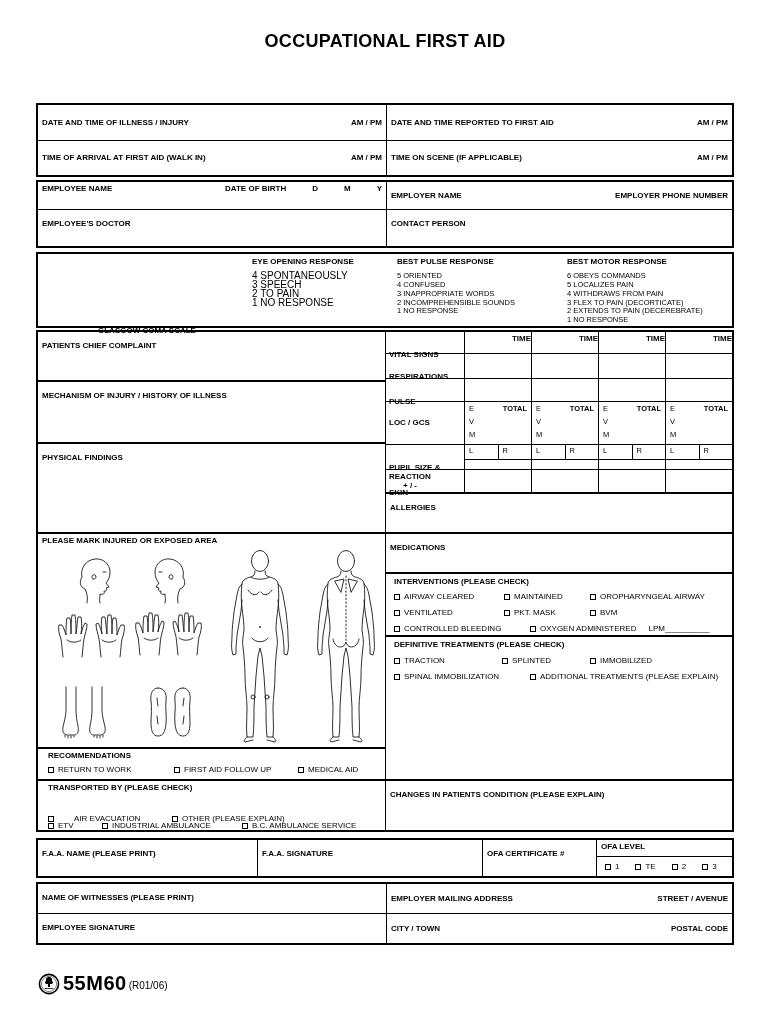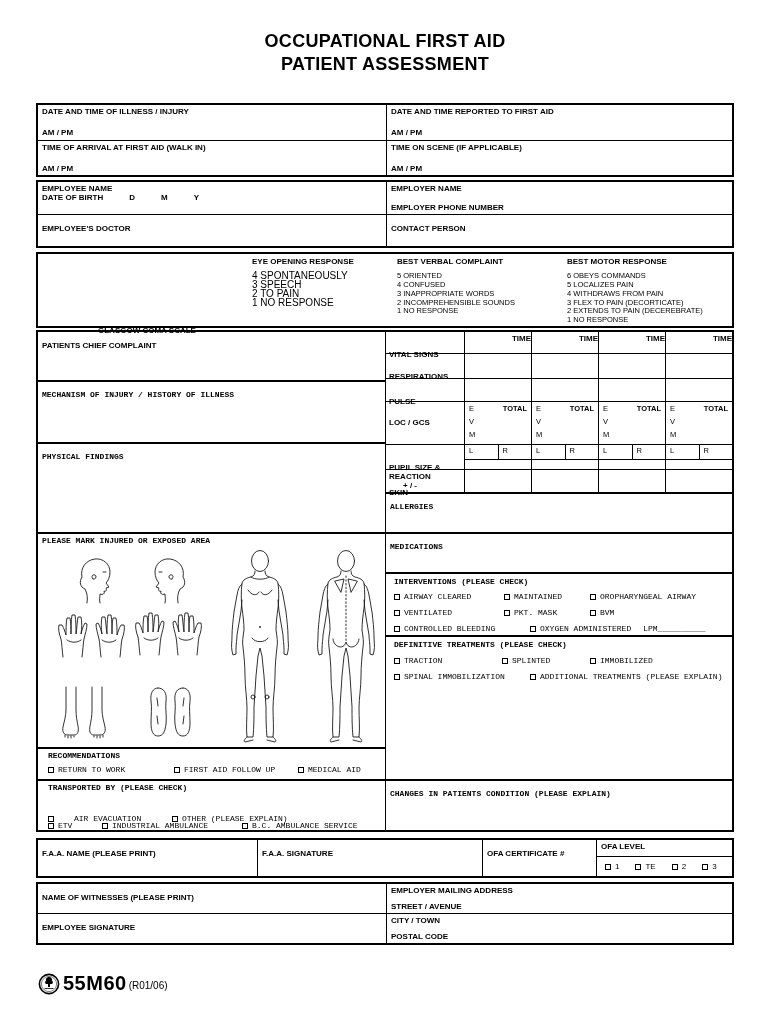--- a/index.html
+++ b/index.html
@@ -9,24 +9,24 @@
   .abs{position:absolute;}
   .title{position:absolute;top:30px;left:0;width:100%;text-align:center;
          font-weight:bold;font-size:18px;line-height:1.28;letter-spacing:.3px;}
   .box{position:absolute;left:36px;width:698px;border:2px solid #000;}
   .lbl{font-weight:bold;font-size:8px;line-height:1.15;}
   .sm{font-size:8px;line-height:1.15;}
   .cellpad{padding:2px 4px;}
   .grid2x2{display:grid;grid-template-columns:348px 1fr;height:100%;}
   .cell{position:relative;padding:2px 4px;}
   .bl{border-left:1px solid #000;} .bt{border-top:1px solid #000;}
-  .spread{display:flex;justify-content:space-between;align-items:flex-start;flex-direction:column;}
+  .spread{display:flex;justify-content:space-between;align-items:center;}
   
   .sec{position:absolute;left:0;width:100%;}
-  .sect2{border-top:2px solid #000;font-family:Liberation Mono, monospace;}
+  .sect2{border-top:2px solid #000;}
   
   .vrow{display:flex;border-bottom:1px solid #000;}
   .vrow.last{border-bottom:none;}
   .vlabel{width:78px;padding:18px 3px;flex:none;}
   .vcell{flex:1;border-left:1px solid #000;position:relative;}
   .thead{display:block;text-align:right;font-weight:bold;font-size:8px;padding-top:2px;}
   .locline{display:flex;justify-content:space-between;padding:1px 4px 0 4px;font-size:7.5px;line-height:1.6;}
   .lr{display:flex;height:15px;}
   .lr>div{flex:1;border-bottom:1px solid #000;font-size:7.5px;padding:1px 0 0 4px;}
   .lr>div+div{border-left:1px solid #000;}
@@ -39,21 +39,20 @@
   .formnum{font-weight:bold;font-size:20px;letter-spacing:.5px;margin-left:3px;}
   .rev{font-size:10px;margin-left:2px;margin-top:3px;}
 </style>
 </head>
 <body>
 
 <div class="page">
 
   <div class="title">
     <div>OCCUPATIONAL FIRST AID</div>
-    <div>PATIENT ASSESSMENT</div>
   </div>
 
   <div class="box" style="top:103px;height:74px;">
     <div class="grid2x2">
       <div class="cell spread">
         <span class="lbl">DATE AND TIME OF ILLNESS / INJURY</span>
         <span class="lbl">AM  /  PM</span>
       </div>
       <div class="cell spread bl">
         <span class="lbl">DATE AND TIME REPORTED TO FIRST AID</span>
@@ -103,21 +102,21 @@
       <div class="lbl">EYE OPENING RESPONSE</div>
       <div class="sm" style="margin-top:6px;line-height:8.8px;font-size:10px;">
         <div>4  SPONTANEOUSLY</div>
         <div>3  SPEECH</div>
         <div>2  TO PAIN</div>
         <div>1  NO RESPONSE</div>
       </div>
     </div>
 
     <div class="abs" style="left:359px;top:3px;width:160px;">
-      <div class="lbl">BEST VERBAL COMPLAINT</div>
+      <div class="lbl">BEST PULSE RESPONSE</div>
       <div class="sm" style="margin-top:6px;line-height:8.8px;font-size:7.5px;">
         <div>5  ORIENTED</div>
         <div>4  CONFUSED</div>
         <div>3  INAPPROPRIATE WORDS</div>
         <div>2  INCOMPREHENSIBLE SOUNDS</div>
         <div>1  NO RESPONSE</div>
       </div>
     </div>
 
     <div class="abs" style="left:529px;top:3px;width:165px;">

